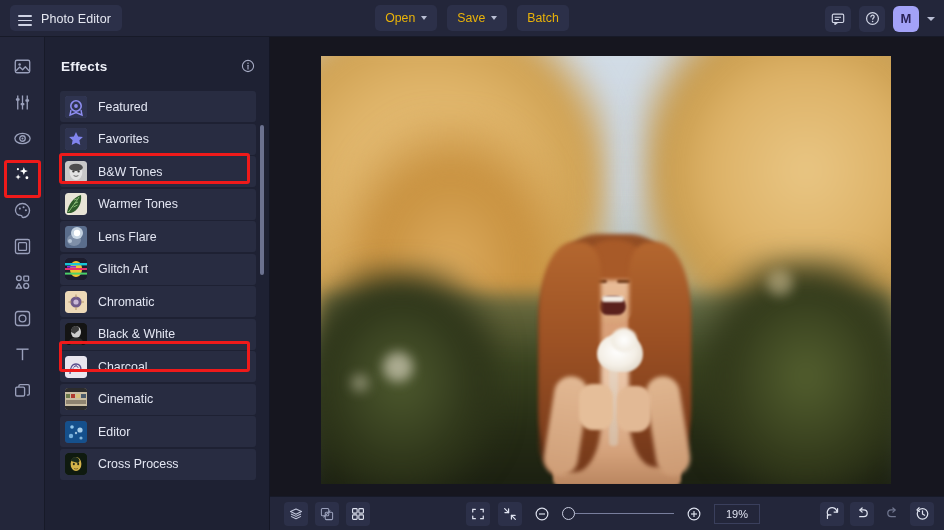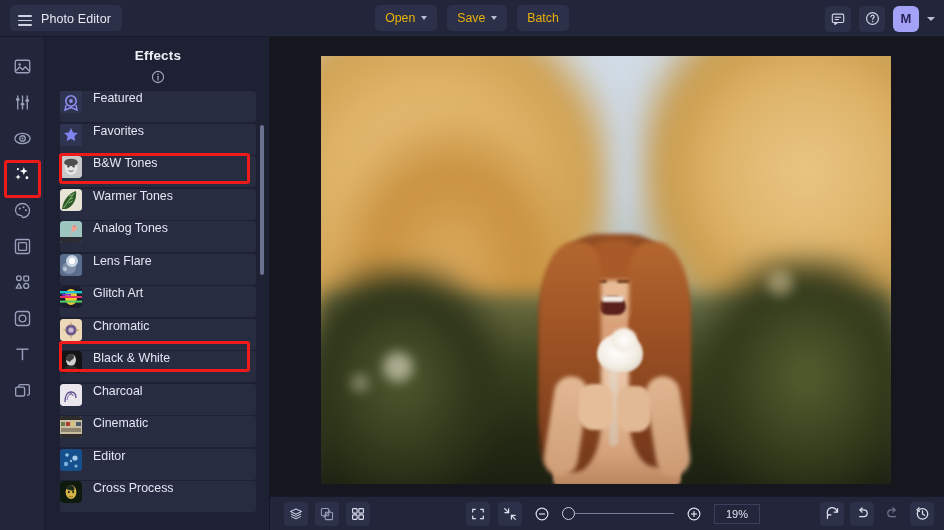--- a/index.html
+++ b/index.html
@@ -74,31 +74,31 @@
     border: 3px solid #ef1a1a; border-radius: 3px; pointer-events: none; z-index: 6;
   }
 
   
   .panel {
     position: absolute; left: 45px; top: 37px; width: 225px; height: 493px;
     background: #1e2133; border-right: 1px solid #141624;
   }
   .panel-head {
     height: 36px; display: flex; align-items: center; justify-content: space-between;
-    padding: 0 14px 0 16px; margin-top: 11px; flex-direction: column;
+    padding: 0 14px 0 16px; margin-top: 11px;
   }
   .panel-title { font-size: 13.5px; color: #eef0f8; font-weight: bold; letter-spacing: .2px; }
   .panel-list {
     position: absolute; top: 54px; left: 0; right: 0; bottom: 0;
     overflow: hidden; padding: 0 13px 0 15px;
   }
   .eff-item {
-    height: 31px; display: flex; gap: 11px;
+    height: 31px; display: flex; align-items: center; gap: 11px;
     background: #282c41; border-radius: 3px; margin-bottom: 1.5px;
-    cursor: pointer;
+    padding-left: 5px; cursor: pointer;
   }
   .eff-thumb {
     width: 22px; height: 22px; border-radius: 3px; flex: 0 0 22px;
     background: #3c4160; overflow: hidden; position: relative;
     display: flex; align-items: center; justify-content: center;
   }
   .eff-label { font-size: 12.4px; color: #e3e6f2; }
 
   .scroll-track {
     position: absolute; right: 5px; top: 60px; width: 4px; height: 455px;
@@ -419,32 +419,20 @@
               <path d="M2 20C3 11 9 4 16 2c1 8-3 16-10 18z" fill="#2e5c2a"></path>
               <path d="M14 4C11 9 7 14 3.5 19" stroke="#8ec07a" stroke-width="1" fill="none"></path>
               <path d="M12 6l-3 1M13 9l-4 1.6M12.5 12l-4 2" stroke="#8ec07a" stroke-width=".9" fill="none"></path>
             </svg>
           </span>
           <span class="eff-label">Warmer Tones</span>
         </div>
         <div class="eff-item">
           <span class="eff-thumb">
             <svg width="22" height="22" viewBox="0 0 22 22">
-              <rect width="22" height="22" rx="3" fill="#9ec6c0"></rect>
-              <path d="M9 20c0-5 1-7 3-8.6 2-1.6 4-1.4 5-3.4 1-2-1-4-3-3.4-2 .6-2.6 2.6-2 4" fill="#f0a090"></path>
-              <circle cx="13.6" cy="5.6" r="1.5" fill="#f0a090"></circle>
-              <circle cx="14.4" cy="5.2" r=".45" fill="#2b2b2b"></circle>
-              <rect x="0" y="16" width="22" height="6" fill="#2b2b33"></rect>
-            </svg>
-          </span>
-          <span class="eff-label">Analog Tones</span>
-        </div>
-        <div class="eff-item">
-          <span class="eff-thumb">
-            <svg width="22" height="22" viewBox="0 0 22 22">
               <rect width="22" height="22" rx="3" fill="#5a6d8c"></rect>
               <ellipse cx="9" cy="14" rx="7" ry="6" fill="#7f8fa8"></ellipse>
               <circle cx="12" cy="7" r="6" fill="#dce8f4" opacity=".8"></circle>
               <circle cx="12" cy="7" r="3.2" fill="#ffffff"></circle>
               <circle cx="5" cy="15" r="2" fill="#cddbea" opacity=".7"></circle>
             </svg>
           </span>
           <span class="eff-label">Lens Flare</span>
         </div>
         <div class="eff-item">

